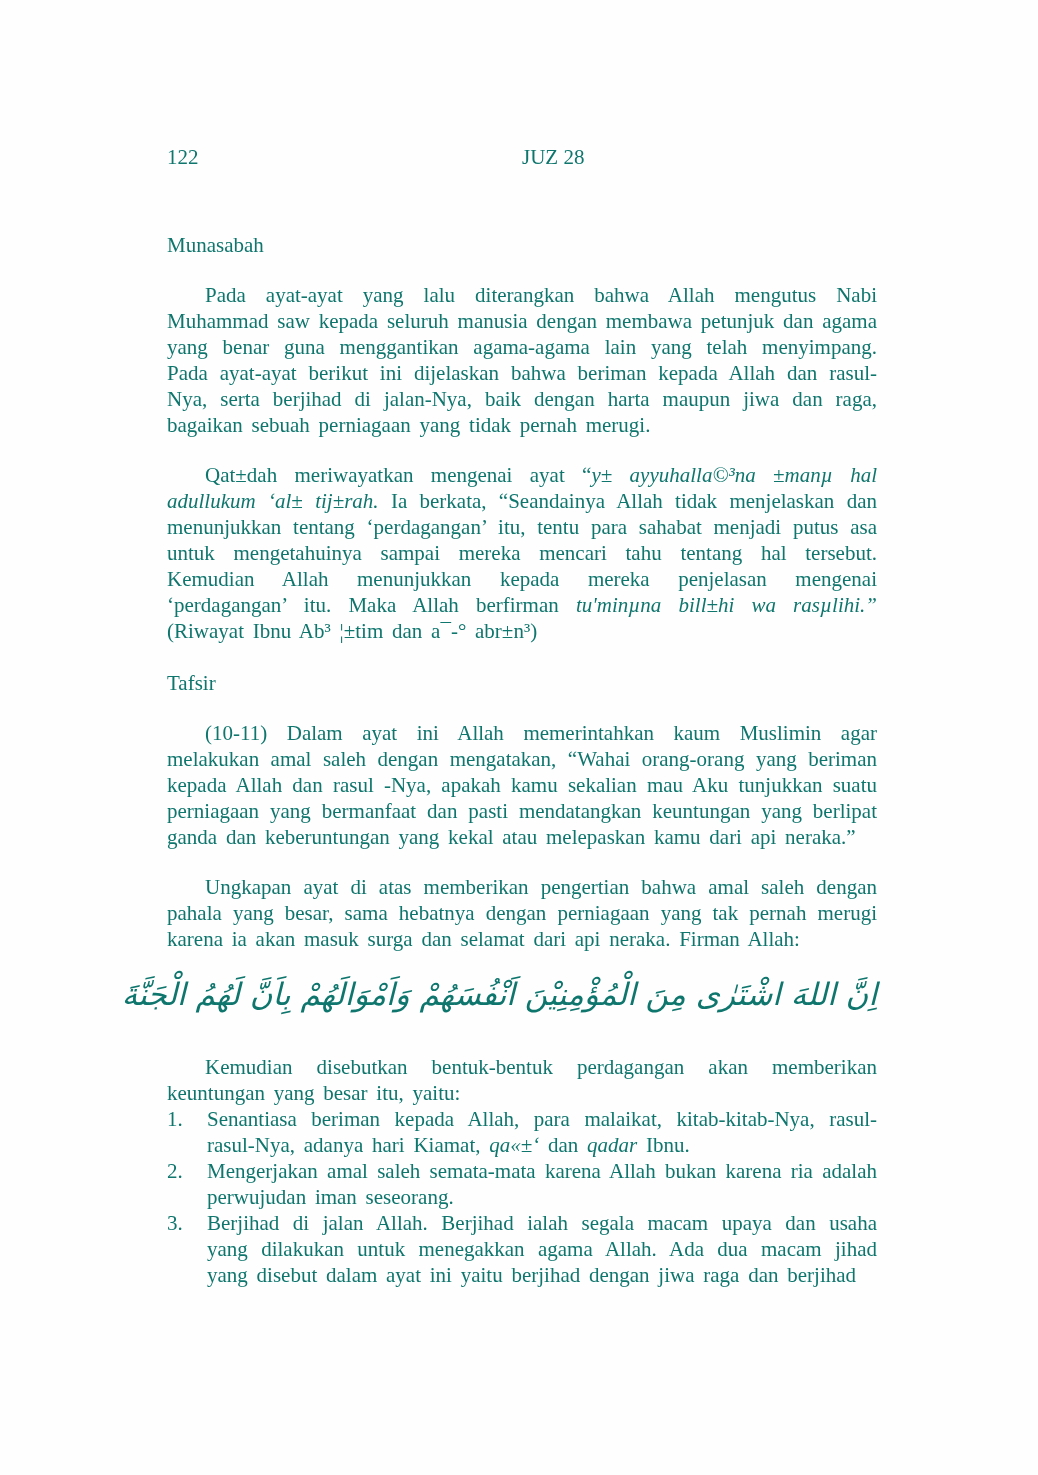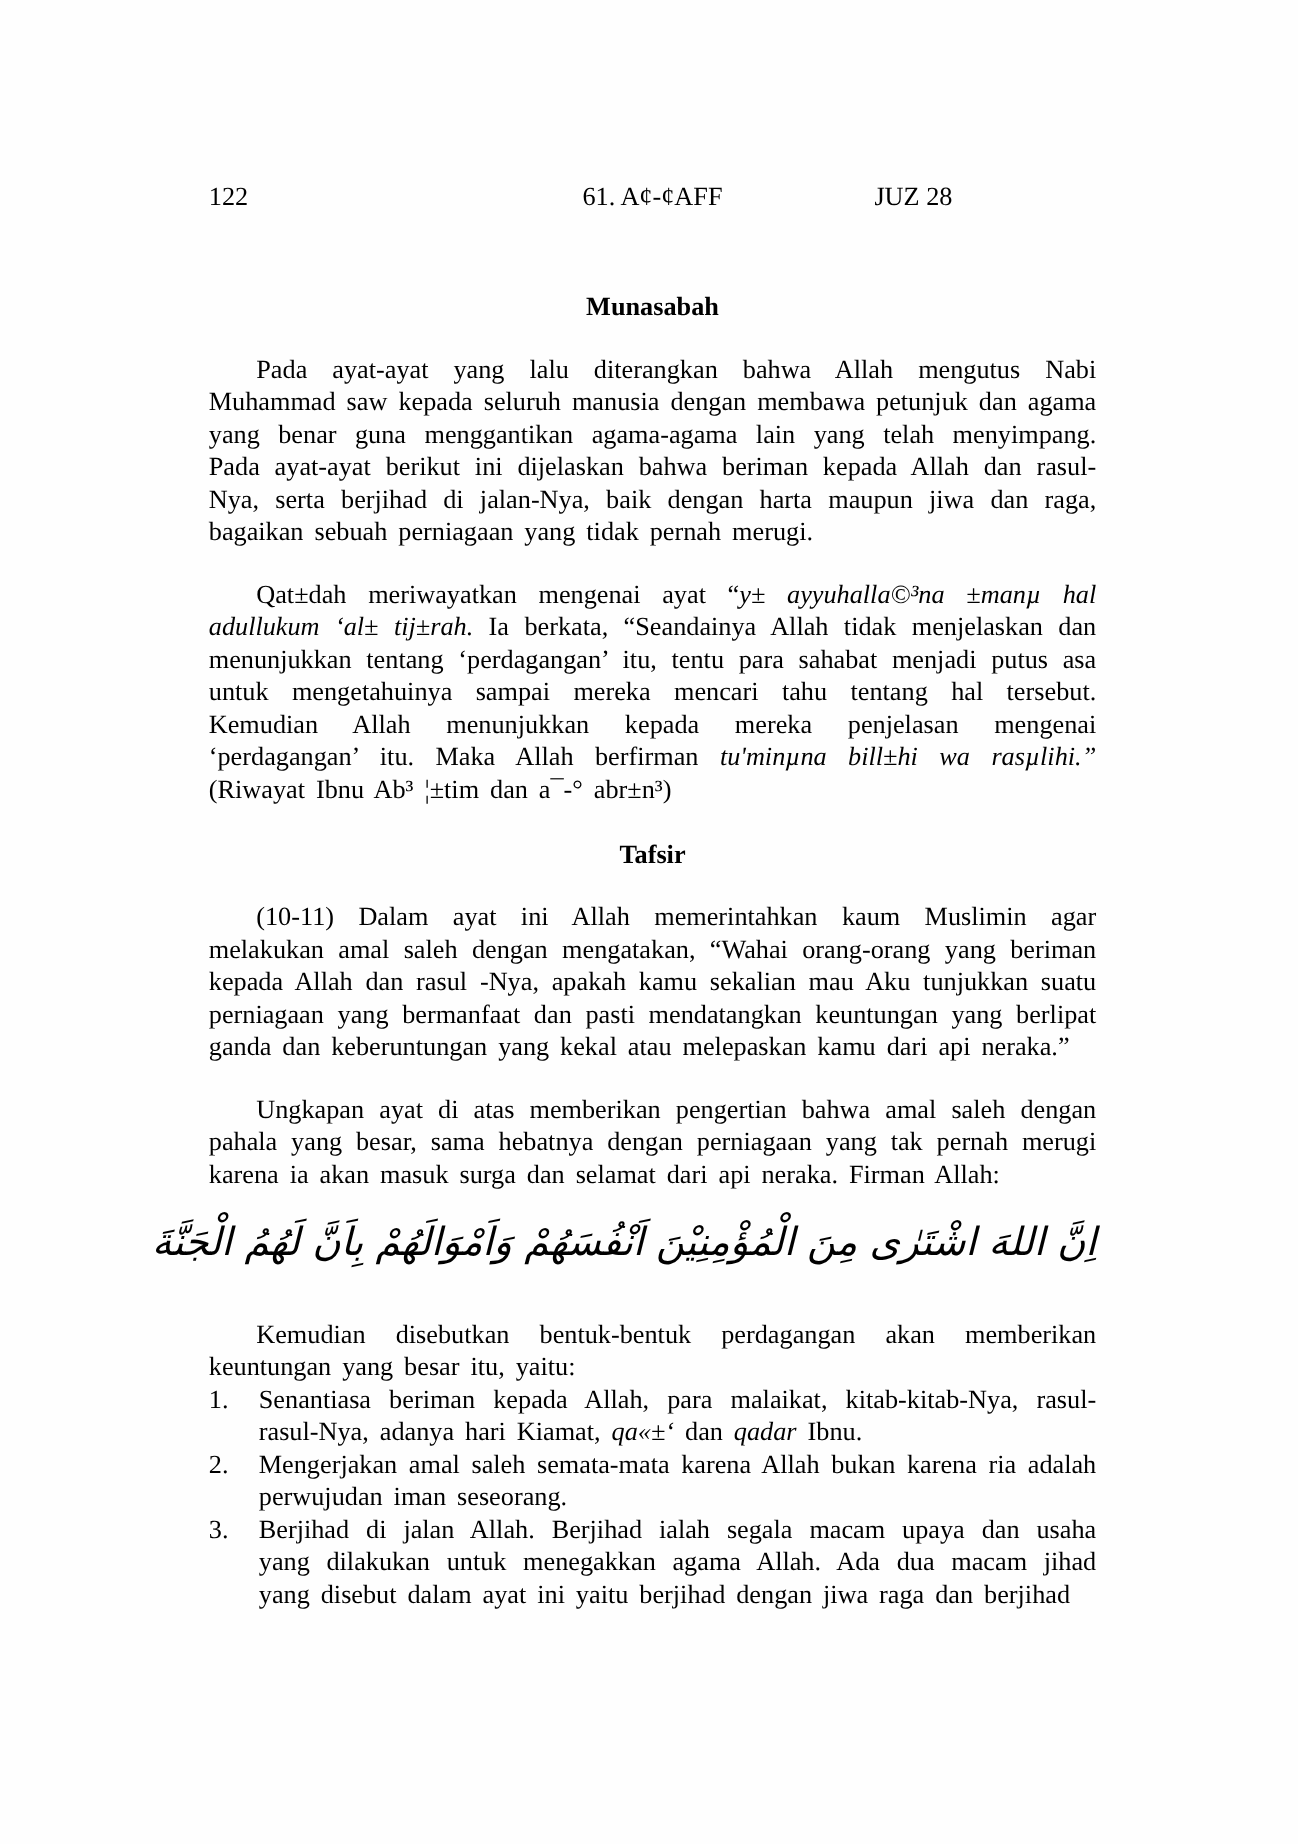--- a/index.html
+++ b/index.html
@@ -1,38 +1,38 @@
 <!DOCTYPE html>
 <html lang="id"><head>
 <meta charset="utf-8">
 <style>
   * { margin:0; padding:0; box-sizing:border-box; }
   html,body { background:#ffffff; }
   .page {
     position:relative;
     width:1038px; height:1475px;
     background:#fefefe;
-    color:#000000;
+    color:#0f766e;
     font-family:"Liberation Serif","DejaVu Serif",serif;
     font-size:21px; line-height:26px;
     overflow:hidden;
     padding:144px 161px 0 167px;
   }
   .page-header {
     display:flex; align-items:baseline;
     width:100%;
   }
   .page-header .hdr-left  { flex:1; text-align:left; }
   .page-header .hdr-center{ flex:2; text-align:center; }
   .page-header .hdr-right { flex:1; }
   .content { margin-top:62px; }
   .blk-heading {
-    font-weight:bold;
+    font-weight:normal;
     margin-top:26px;
-    text-align:center;
+    text-align:left;
   }
   .content > .blk-heading:first-child { margin-top:0; }
   .blk-paragraph {
     text-align:justify;
     word-spacing:3.5px;
     margin-top:24px;
   }
   .blk-paragraph.indent { text-indent:38px; }
   .blk-paragraph.gap-before { margin-top:26px; }
   .run.italic { font-style:italic; }
@@ -57,21 +57,20 @@
   .blk-list-item .list-num {
     position:absolute; left:0; top:0;
   }
 </style>
 </head>
 <body>
 
 <div class="page">
   <div class="page-header">
     <span class="hdr-left">122</span>
-    <span class="hdr-center">61. A¢-¢AFF</span>
     <span class="hdr-right">JUZ 28</span>
   </div>
   <div class="content">
       <div class="blk-heading">Munasabah</div>
       <div class="blk-paragraph indent"><span class="run">Pada ayat-ayat yang lalu diterangkan bahwa Allah mengutus Nabi Muhammad saw kepada seluruh manusia dengan membawa petunjuk dan agama yang benar guna menggantikan agama-agama lain yang telah menyimpang. Pada ayat-ayat berikut ini dijelaskan bahwa beriman kepada Allah dan rasul-Nya, serta berjihad di jalan-Nya, baik dengan harta maupun jiwa dan raga, bagaikan sebuah perniagaan yang tidak pernah merugi.</span></div>
       <div class="blk-paragraph indent"><span class="run">Qat±dah meriwayatkan mengenai ayat “</span><span class="run italic">y± ayyuhalla©³na ±manµ hal adullukum ‘al± tij±rah.</span><span class="run"> Ia berkata, “Seandainya Allah tidak menjelaskan dan menunjukkan tentang ‘perdagangan’ itu, tentu para sahabat menjadi putus asa untuk mengetahuinya sampai mereka mencari tahu tentang hal tersebut. Kemudian Allah menunjukkan kepada mereka penjelasan mengenai ‘perdagangan’ itu. Maka Allah berfirman </span><span class="run italic">tu'minµna bill±hi wa rasµlihi.”</span><span class="run"> (Riwayat Ibnu Ab³ ¦±tim dan a¯-° abr±n³)</span></div>
       <div class="blk-heading">Tafsir</div>
       <div class="blk-paragraph indent"><span class="run">(10-11) Dalam ayat ini Allah memerintahkan kaum Muslimin agar melakukan amal saleh dengan mengatakan, “Wahai orang-orang yang beriman kepada Allah dan rasul -Nya, apakah kamu sekalian mau Aku tunjukkan suatu perniagaan yang bermanfaat dan pasti mendatangkan keuntungan yang berlipat ganda dan keberuntungan yang kekal atau melepaskan kamu dari api neraka.”</span></div>
       <div class="blk-paragraph indent"><span class="run">Ungkapan ayat di atas memberikan pengertian bahwa amal saleh dengan pahala yang besar, sama hebatnya dengan perniagaan yang tak pernah merugi karena ia akan masuk surga dan selamat dari api neraka. Firman Allah:</span></div>
       <div class="blk-arabic" dir="rtl" lang="ar">اِنَّ اللهَ اشْتَرٰى مِنَ الْمُؤْمِنِيْنَ اَنْفُسَهُمْ وَاَمْوَالَهُمْ بِاَنَّ لَهُمُ الْجَنَّةَ</div>

